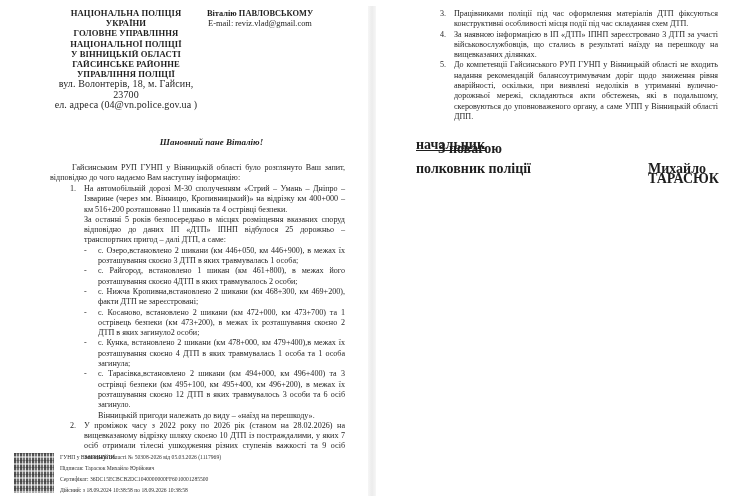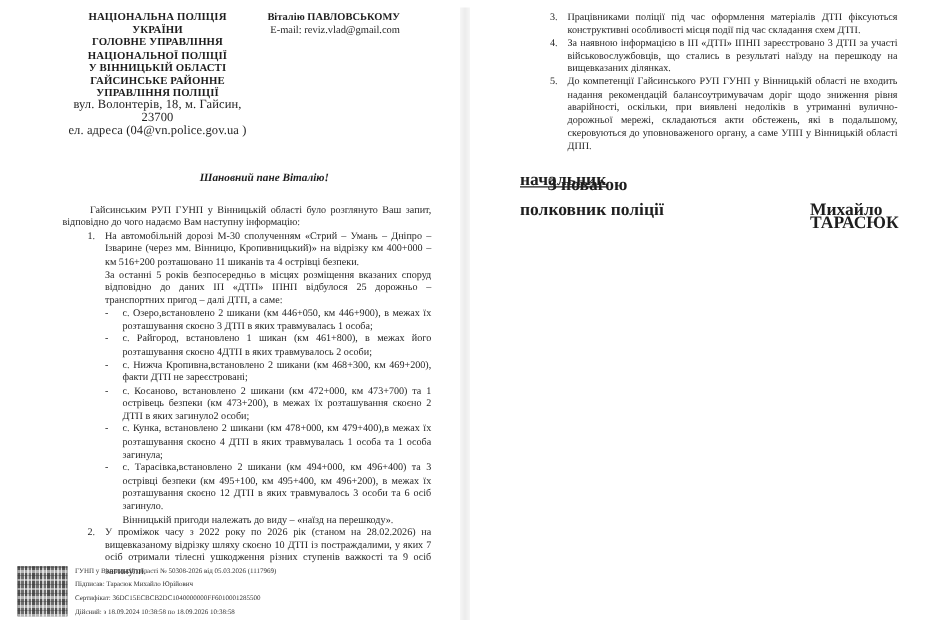--- a/index.html
+++ b/index.html
@@ -6,21 +6,21 @@
   body { width:750px; height:500px; background:#ffffff; position:relative; overflow:hidden;
          font-family:"Liberation Serif", serif; color:#1e1e1e; }
   .page { position:absolute; top:0; height:432px; background:#fff; }
   #page-left { left:0; width:368px; }
   #page-right { left:376px; width:374px; }
   .divider { position:absolute; left:368px; top:6px; width:8px; height:490px;
              background:linear-gradient(to right,#f6f6f6,#ececec,#f6f6f6); }
   .hdr { position:absolute; left:52px; top:8px; width:148px; text-align:center;
          font-size:8.6px; line-height:10.2px; font-weight:bold; letter-spacing:0.1px; }
   .hdr .addr { font-weight:normal; font-size:10px; }
-  .to { position:absolute; left:200px; top:9px; width:120px; text-align:right;
+  .to { position:absolute; left:200px; top:9px; width:120px; text-align:center;
         font-size:8.4px; line-height:10.2px; }
   .to .name { font-weight:bold; }
   .greet { position:absolute; left:0; width:375px; top:137px; text-align:center;
            font-style:italic; font-weight:bold; font-size:9px;margin-left:24px; }
   .txt { font-size:8.1px; line-height:10.3px; text-align:justify; text-align-last:left; }
   .intro { position:absolute; left:50px; width:295px; top:163px; text-indent:22px; }
   .ol { position:absolute; margin:0; padding:0; list-style:none; }
   .ol li { position:relative; padding-left:14px; }
   .ol li .num { position:absolute; left:0; top:0; }
   .sub { margin:0; padding:0; list-style:none; }

